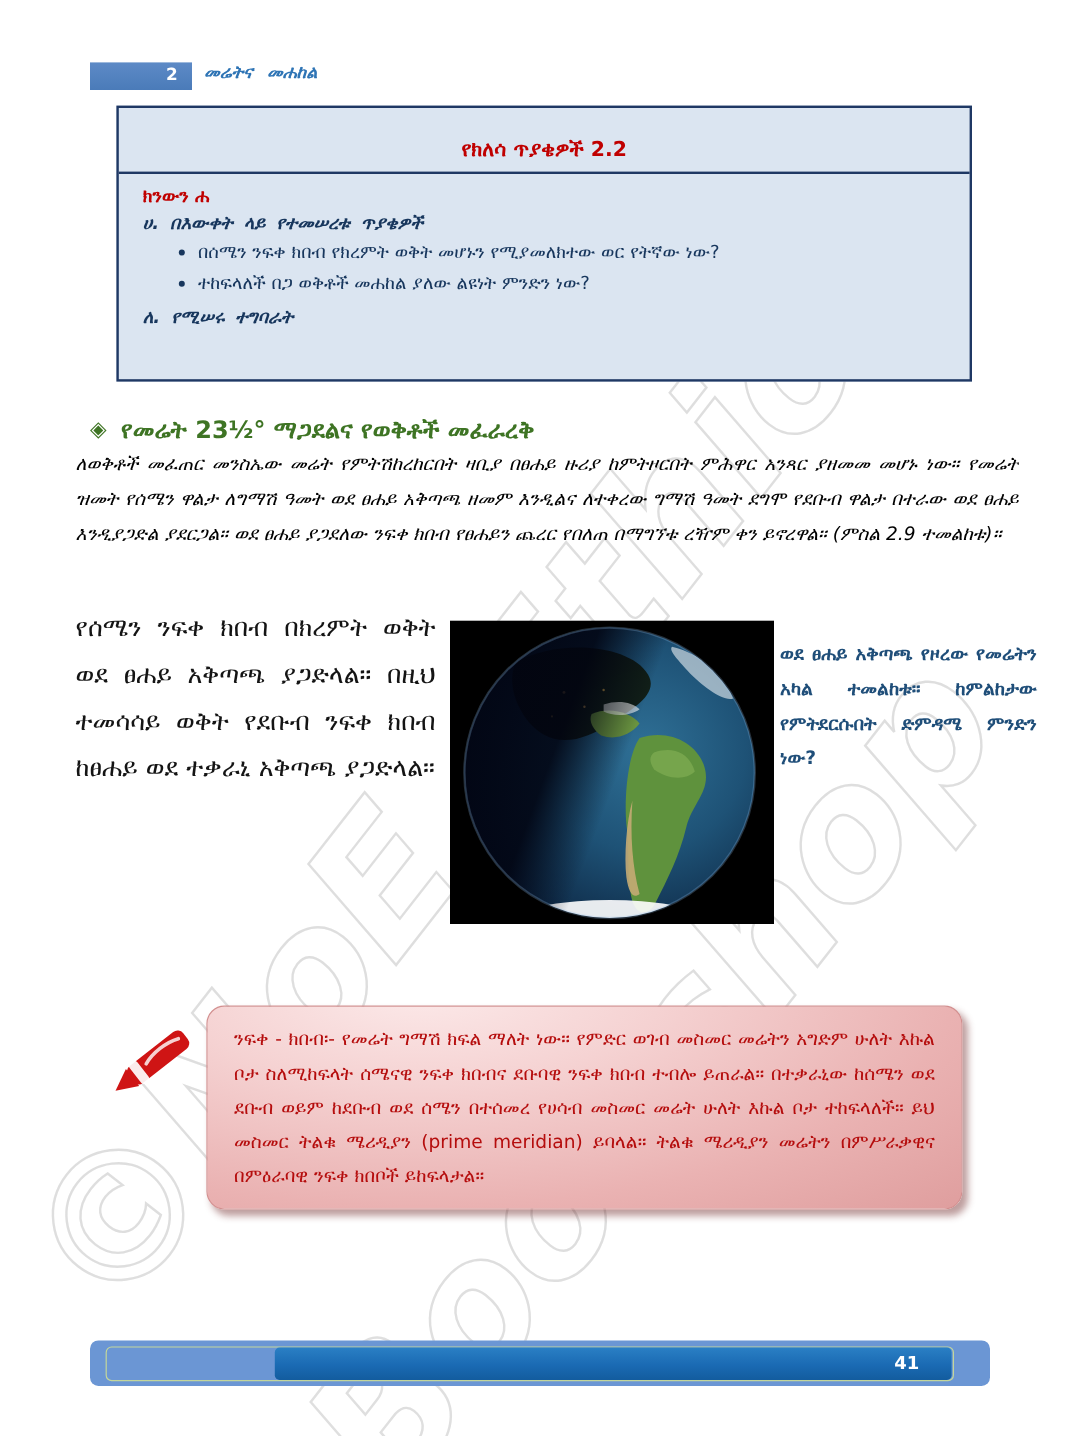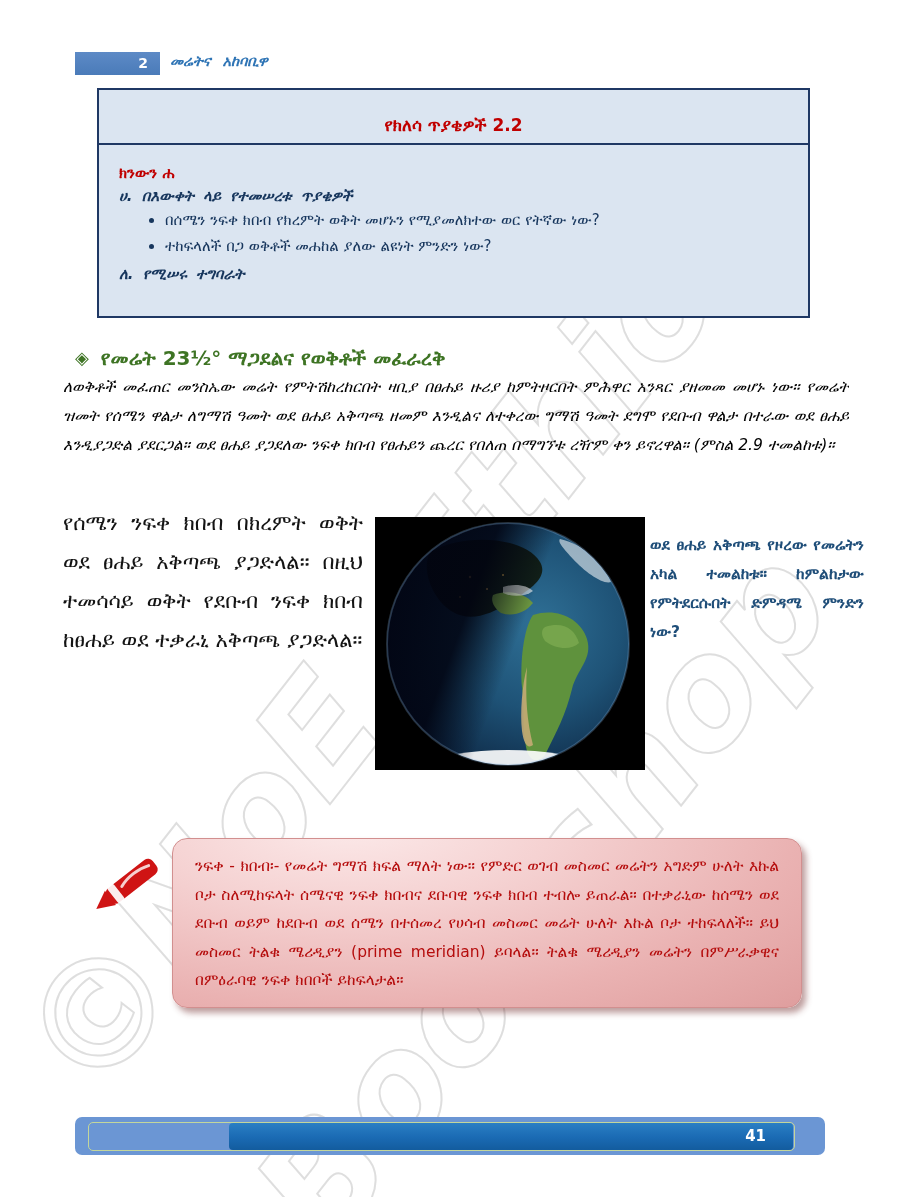--- a/index.html
+++ b/index.html
@@ -10,21 +10,21 @@
   
   .layer{position:absolute;z-index:2;}
   
   #unit-badge{left:75px;top:52px;width:85px;height:23px;background:linear-gradient(180deg,#5d8ac6,#4a7bb9);
      color:#fff;font-weight:bold;font-size:14px;text-align:right;padding-right:12px;box-sizing:border-box;line-height:23px;}
   #header-title{left:170px;top:53px;font-style:italic;font-weight:bold;font-size:14.5px;color:#2e74b5;word-spacing:7px;}
   
   #review-box{left:97px;top:88px;width:713px;height:230px;background:#dbe5f1;border:2px solid #1f3864;box-sizing:border-box;}
   #review-box-title{display:block;text-align:center;color:#c00000;font-weight:bold;font-size:17px;
      padding:25px 0 8px 0;border-bottom:2px solid #1f3864;}
-  #review-content{padding:17px 20px 0 20px;color:#17365d;font-size:15px;}
+  #review-content{padding:7px 20px 0 20px;color:#17365d;font-size:15px;}
   #review-activity-label{color:#c00000;font-weight:bold;margin:2px 0 4px 0;}
   .sub-heading{font-style:italic;font-weight:bold;color:#17365d;margin:5px 0 2px 0;word-spacing:4px;}
   ul.q-list{margin:2px 0 4px 0;padding-left:46px;}
   ul.q-list li{line-height:1.75;text-align:left;}
   
   #section-heading-row{left:75px;top:346px;color:#3e7424;font-weight:bold;font-size:20px;display:flex;align-items:center;gap:12px;}
   #diamond-icon{font-size:18px;line-height:1;}
   
   #intro-paragraph{left:63px;top:373px;width:786px;height:120px;overflow:hidden;
      font-size:15.5px;line-height:29px;text-align:justify;color:#000000;font-style:italic;}
@@ -58,21 +58,21 @@
   <svg id="watermark" width="900" height="1197">
     <g font-family="&quot;DejaVu Sans&quot;, sans-serif" font-style="italic" font-weight="bold" fill="none" stroke="#d7d7d7" stroke-width="2">
       <text transform="translate(95,1105) rotate(-52)" font-size="150">©NoE, Ethio</text>
       <text transform="translate(330,1255) rotate(-52)" font-size="150">Bookshop</text>
     </g>
   </svg>
 
   <div class="layer" id="unit-badge">
     <span>2</span>
   </div>
-  <div class="layer" id="header-title">መሬትና አከባቢዋ</div>
+  <div class="layer" id="header-title">መሬትና መሐከል</div>
 
   <div class="layer" id="review-box">
     <span id="review-box-title">የክለሳ ጥያቄዎች 2.2</span>
     <div id="review-content">
       <div id="review-activity-label">ክንውን ሐ</div>
       <div class="sub-heading">ሀ. በእውቀት ላይ  የተመሠረቱ ጥያቄዎች</div>
       <ul class="q-list">
         <li>በሰሜን ንፍቀ ክበብ የክረምት ወቅት መሆኑን የሚያመለክተው ወር የትኛው ነው?</li>
         <li>ተከፍላለች በጋ ወቅቶች መሐከል ያለው ልዩነት ምንድን ነው?</li>
       </ul>

